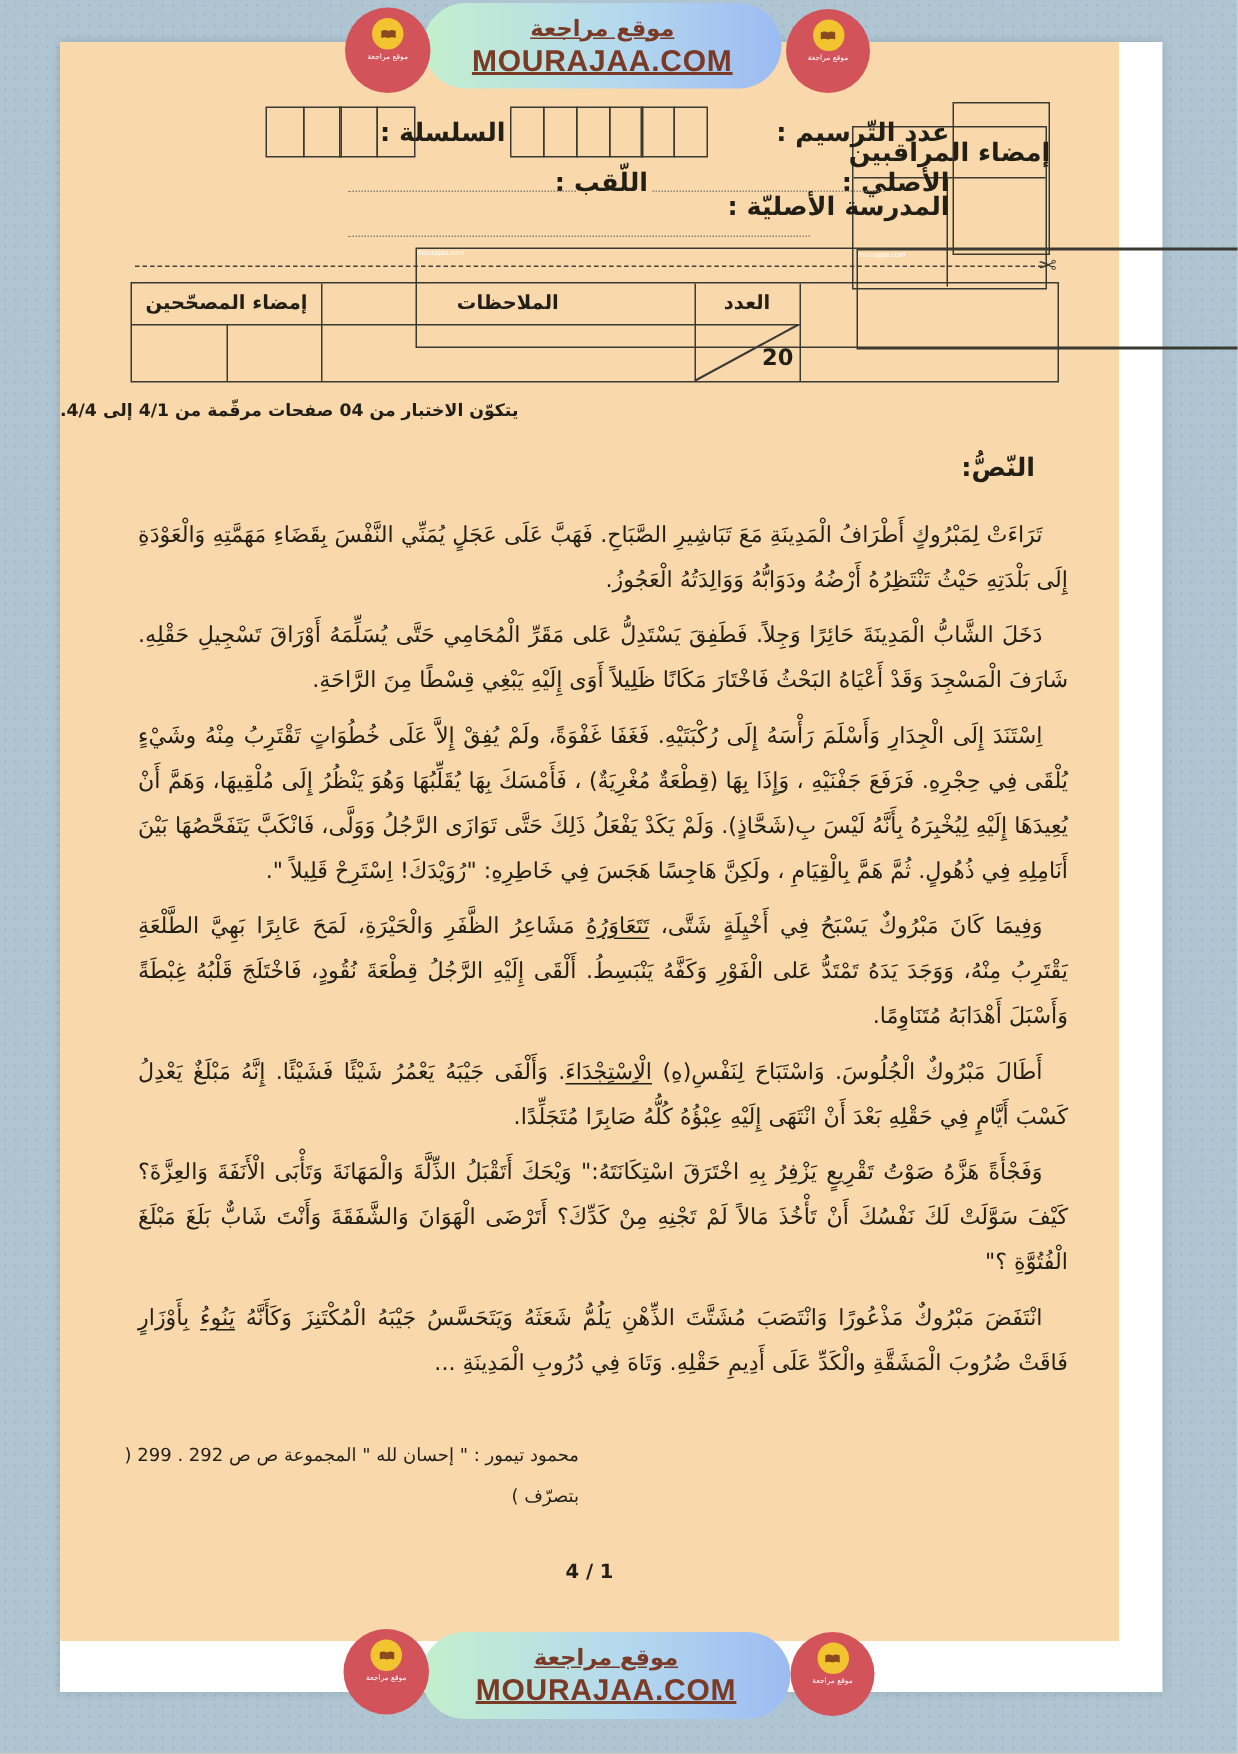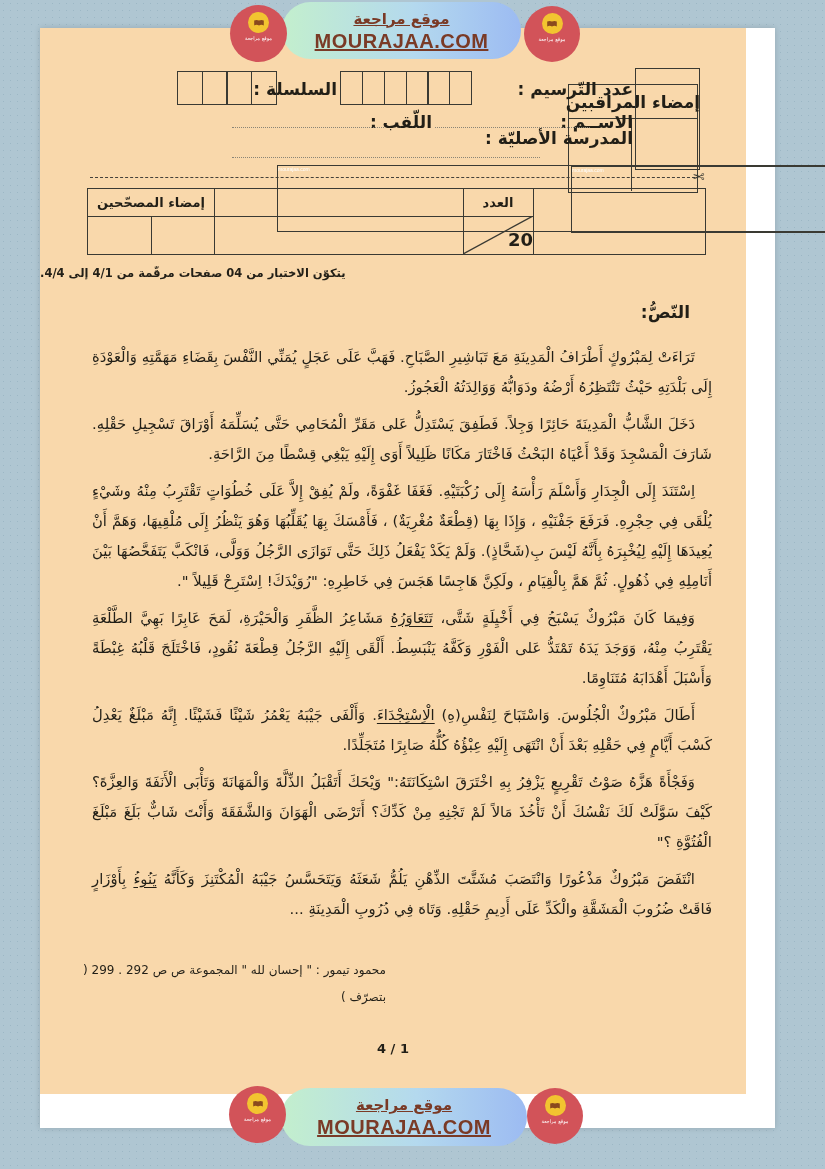--- a/index.html
+++ b/index.html
@@ -76,43 +76,44 @@
       </div>
 
     <span class="abs lbl" style="right:409px;top:51px;">السلسلة :</span>
     <div class="abs boxrow wide" style="right:469px;top:43px;">
         <div class="cell"></div>
         <div class="cell"></div>
         <div class="cell"></div>
         <div class="cell"></div>
       </div>
 
-    <span class="abs lbl" style="right:113px;top:84px;">الاســم :</span>
+    <span class="abs lbl" style="right:113px;top:84px;">الأصلي :</span>
     <div class="abs dotline" style="right:156px;top:98px;width:155px;"></div>
     <span class="abs lbl" style="right:314px;top:84px;">اللّقب :</span>
     <div class="abs dotline" style="right:362px;top:98px;width:152px;"></div>
 
     <span class="abs lbl" style="right:113px;top:100px;">المدرسة الأصليّة :</span>
     <div class="abs dotline" style="right:206px;top:128px;width:308px;"></div>
 
     <div class="abs dashline" style="left:50px;top:149px;width:605px;"></div>
     <span class="scissor" style="left:652px;top:140px;">✂</span>
 
     <div class="t2">
       <div class="v" style="left:126px;"></div>
       <div class="v" style="left:375px;"></div>
       <div class="v" style="left:445px;"></div>
       <div class="v" style="left:63px;top:27px;"></div>
       <div class="hline" style="left:0;width:445px;"></div>
       <div class="hdr" style="left:0;width:126px;">إمضاء المصحّحين</div>
+      <div class="hdr" style="left:126px;width:249px;">الملاحظات</div>
       <div class="hdr" style="left:375px;width:70px;">العدد</div>
       <svg style="position:absolute;left:375px;top:27px;" width="70" height="38" viewBox="0 0 70 38">
           <line x1="0" y1="38" x2="70" y2="0" stroke="#3a3a33" stroke-width="1.4"></line>
         </svg>
-      <div style="position:absolute;left:420px;top:40px;font-weight:bold;font-size:18px;direction:ltr;text-align:right;">20</div>
+      <div style="position:absolute;left:420px;top:40px;font-weight:bold;font-size:15px;direction:ltr;text-align:right;">20</div>
     </div>
 
     <div class="note">يتكوّن الاختبار من 04 صفحات مرقّمة من 4/1 إلى 4/4.</div>
 
     <span class="txt-label">النّصُّ:</span>
 
     <div class="paras">
         <p><span>تَرَاءَتْ لِمَبْرُوكٍ أَطْرَافُ الْمَدِينَةِ مَعَ تَبَاشِيرِ الصَّبَاحِ. فَهَبَّ عَلَى عَجَلٍ يُمَنِّي النَّفْسَ بِقَضَاءِ مَهَمَّتِهِ وَالْعَوْدَةِ إِلَى بَلْدَتِهِ حَيْثُ تَنْتَظِرُهُ أَرْضُهُ ودَوَابُّهُ وَوَالِدَتُهُ الْعَجُوزُ.</span></p>
         <p><span>دَخَلَ الشَّابُّ الْمَدِينَةَ حَائِرًا وَجِلاً. فَطَفِقَ يَسْتَدِلُّ عَلى مَقَرِّ الْمُحَامِي حَتَّى يُسَلِّمَهُ أَوْرَاقَ تَسْجِيلِ حَقْلِهِ. شَارَفَ الْمَسْجِدَ وَقَدْ أَعْيَاهُ البَحْثُ فَاخْتَارَ مَكَانًا ظَلِيلاً أَوَى إِلَيْهِ يَبْغِي قِسْطًا مِنَ الرَّاحَةِ.</span></p>
         <p><span>اِسْتَنَدَ إِلَى الْجِدَارِ وَأَسْلَمَ رَأْسَهُ إِلَى رُكْبَتَيْهِ. فَغَفَا غَفْوَةً، ولَمْ يُفِقْ إِلاَّ عَلَى خُطُوَاتٍ تَقْتَرِبُ مِنْهُ وشَيْءٍ يُلْقَى فِي حِجْرِهِ. فَرَفَعَ جَفْنَيْهِ ، وَإِذَا بِهَا (قِطْعَةٌ مُغْرِيَةٌ) ، فَأَمْسَكَ بِهَا يُقَلِّبُهَا وَهُوَ يَنْظُرُ إِلَى مُلْقِيهَا، وَهَمَّ أَنْ يُعِيدَهَا إِلَيْهِ لِيُخْبِرَهُ بِأَنَّهُ لَيْسَ بِ(شَحَّاذٍ). وَلَمْ يَكَدْ يَفْعَلُ ذَلِكَ حَتَّى تَوَازَى الرَّجُلُ وَوَلَّى، فَانْكَبَّ يَتَفَحَّصُهَا بَيْنَ أَنَامِلِهِ فِي ذُهُولٍ. ثُمَّ هَمَّ بِالْقِيَامِ ، ولَكِنَّ هَاجِسًا هَجَسَ فِي خَاطِرِهِ: "رُوَيْدَكَ! اِسْتَرِحْ قَلِيلاً ".</span></p>

